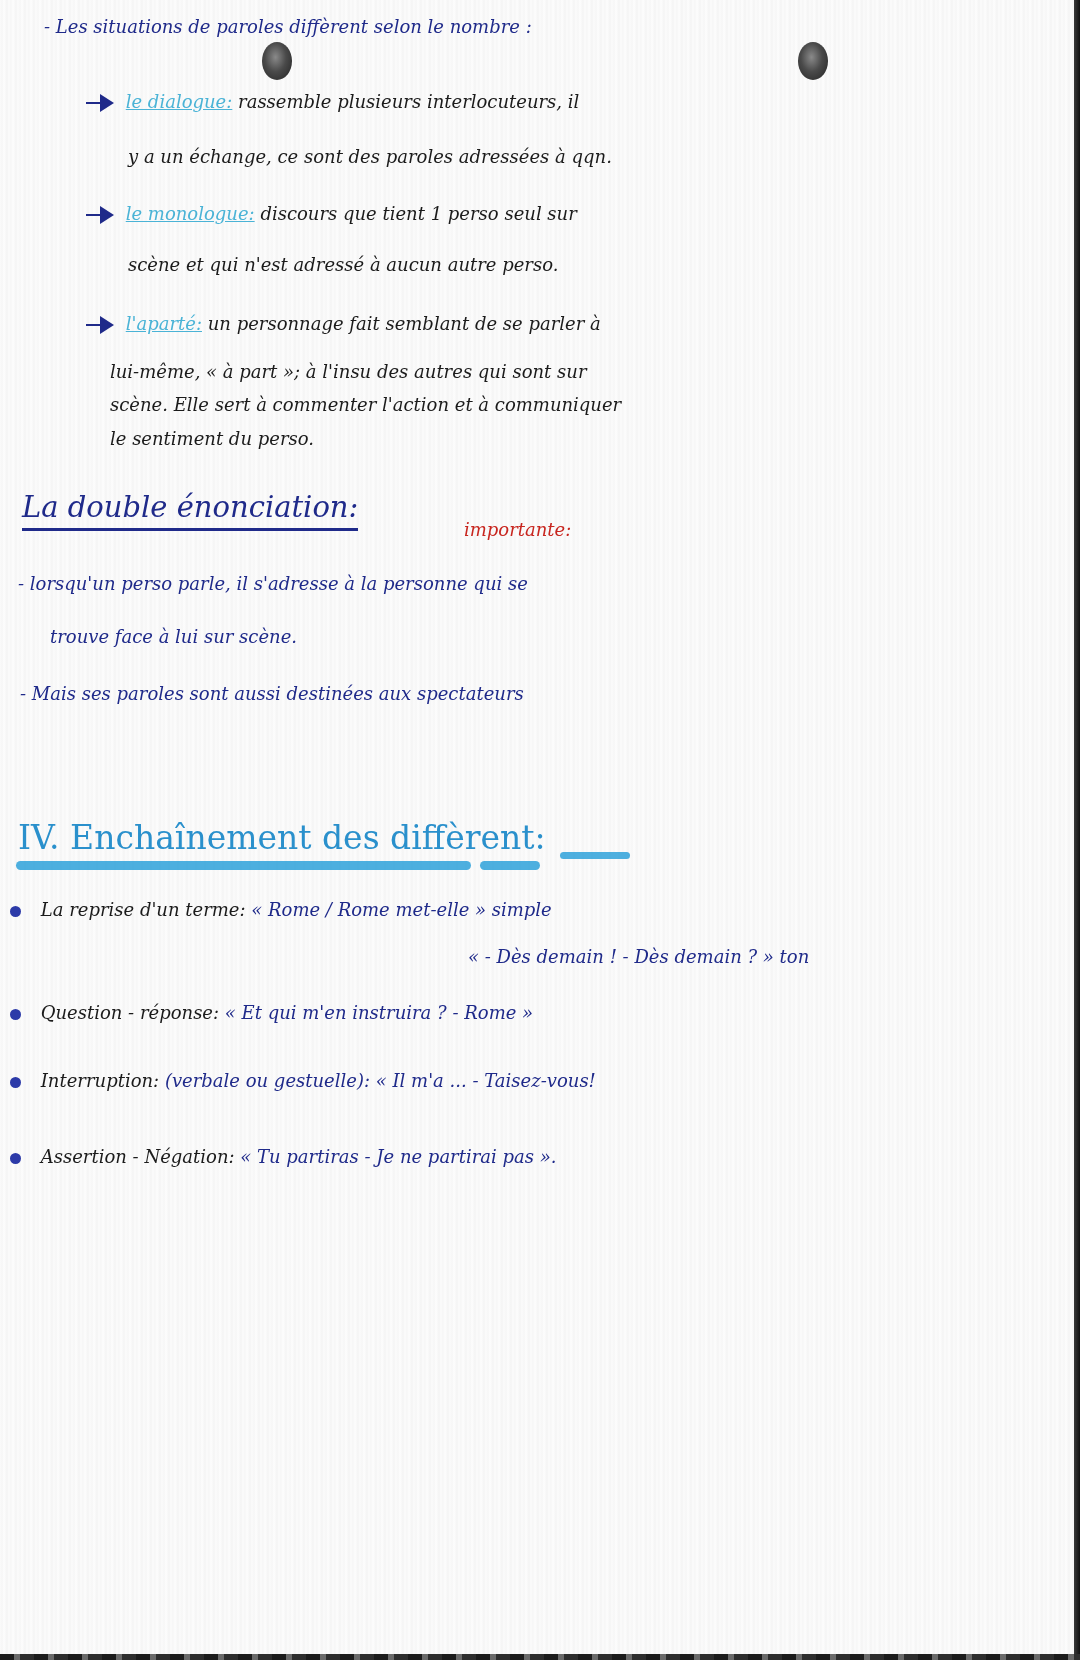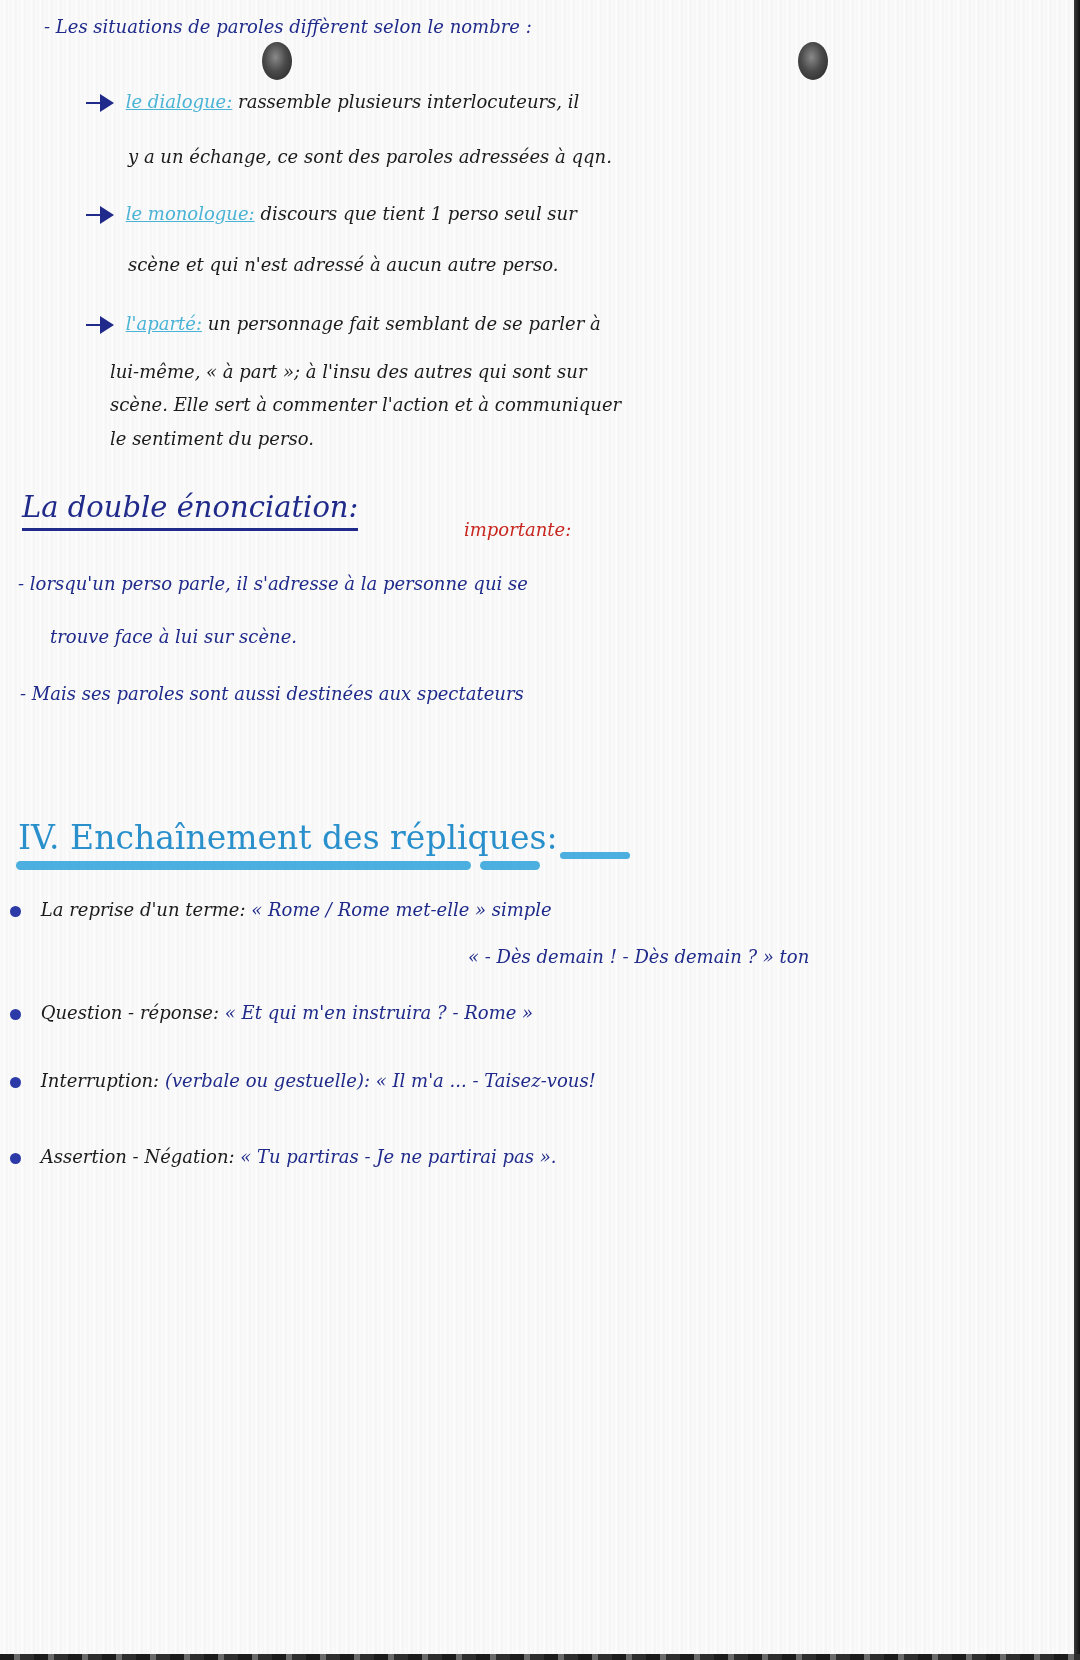--- a/index.html
+++ b/index.html
@@ -97,21 +97,21 @@
   <div class="line ink-black" style="left:110px; top:422px;">le sentiment du perso.</div>
   <div class="line ink-black" style="left:110px; top:388px;">scène. Elle sert à commenter l'action et à communiquer</div>
 
   <div class="line ink-navy underline-navy" style="left:14px; top:490px; font-size:29px;margin-left:8px;">La double énonciation:</div>
   <div class="line ink-red" style="left:450px; top:513px;margin-left:14px;">importante:</div>
 
   <div class="line ink-navy" style="left:18px; top:567px;text-align:center;">- lorsqu'un perso parle, il s'adresse à la personne qui se</div>
   <div class="line ink-navy" style="left:50px; top:620px;">trouve face à lui sur scène.</div>
   <div class="line ink-navy" style="left:20px; top:677px;">- Mais ses paroles sont aussi destinées aux spectateurs</div>
 
-  <div class="line ink-blue heading-iv" style="left:18px; top:818px;">IV. Enchaînement des répliques:</div>
+  <div class="line ink-blue heading-iv" style="left:18px; top:818px;">IV. Enchaînement des diffèrent:</div>
   <div class="highlight-bar"></div>
   <div class="highlight-bar2"></div>
   <div class="highlight-bar3"></div>
 
   <div class="line" style="left:10px; top:893px;">
     <span class="bullet"></span>
     <span class="ink-black">La reprise d'un terme:</span>
     <span class="ink-navy">« Rome / Rome met-elle » simple</span>
   </div>
   <div class="line ink-navy" style="left:468px; top:940px;">« - Dès demain ! - Dès demain ? » ton</div>

